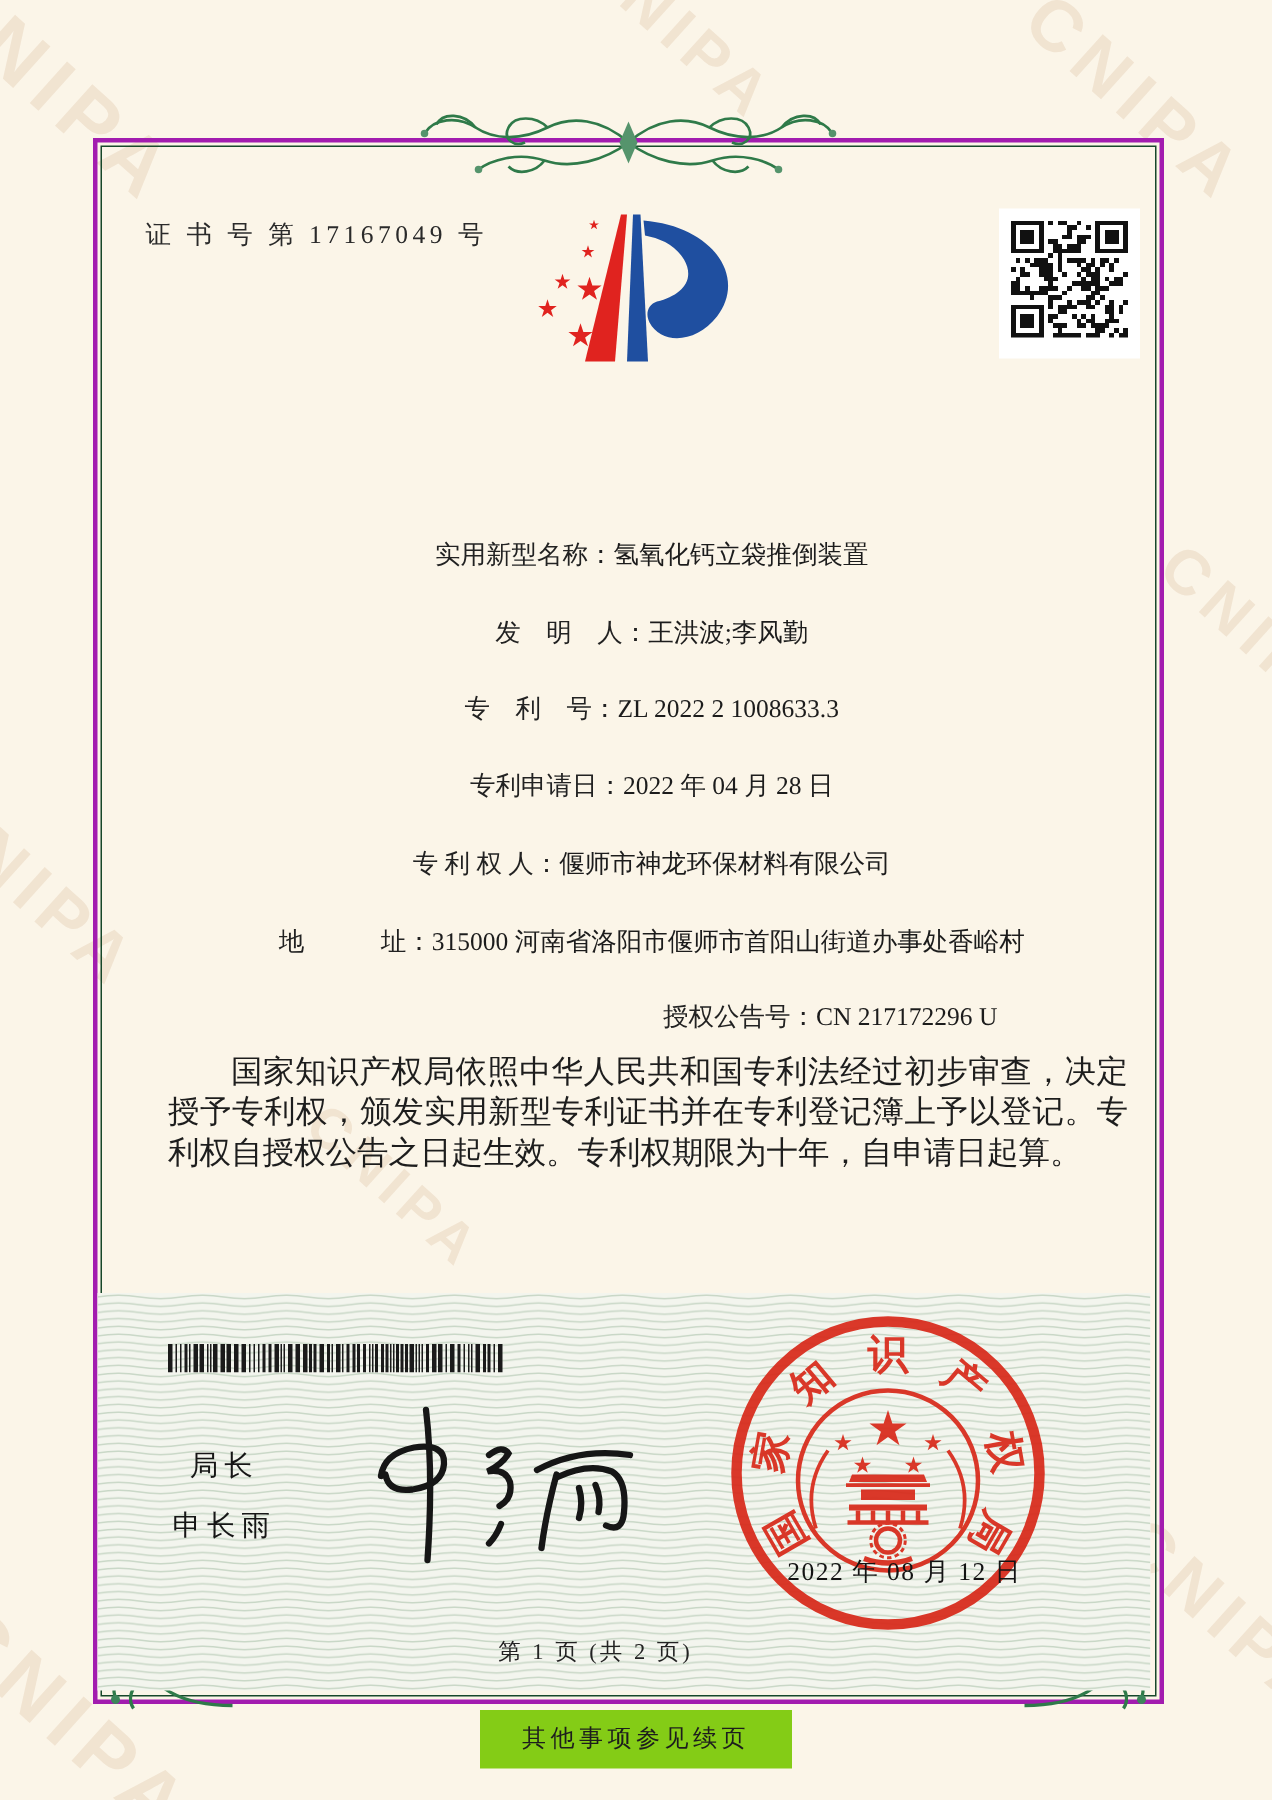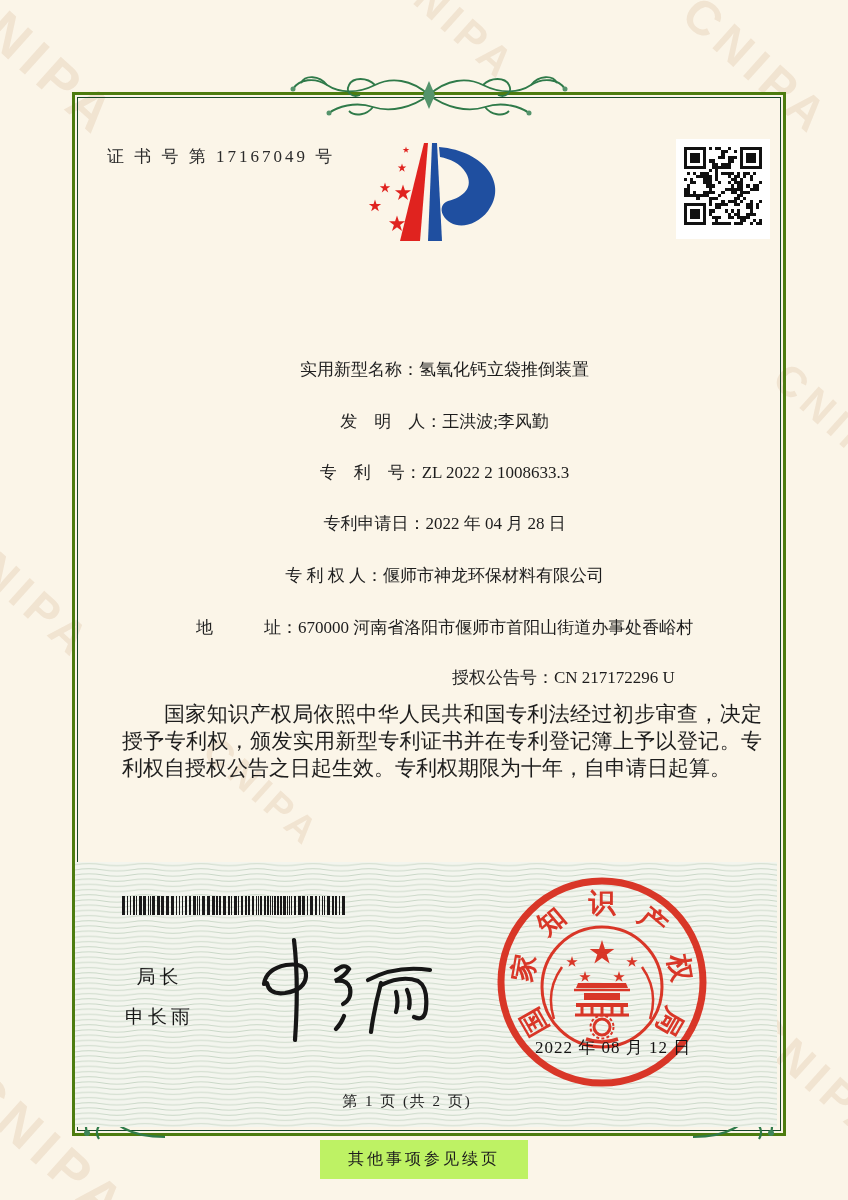--- a/index.html
+++ b/index.html
@@ -1,20 +1,20 @@
 <!DOCTYPE html>
 <html><head>
 <meta charset="utf-8">
 <style>
   html,body{margin:0;padding:0;}
   body{width:848px;height:1200px;position:relative;overflow:hidden;
        background:#fbf5e8;font-family:"Liberation Serif","DejaVu Serif",serif;color:#1f1f1f;}
   .wm{position:absolute;font-family:"Liberation Sans","DejaVu Sans",sans-serif;font-weight:700;
       color:rgba(203,158,120,.20);letter-spacing:.14em;white-space:nowrap;z-index:0;pointer-events:none;}
-  .frame{position:absolute;left:72px;top:92px;width:708px;height:1038px;border:3px solid #4d7c0f;z-index:1;}
+  .frame{position:absolute;left:62px;top:92px;width:708px;height:1038px;border:3px solid #a21caf;z-index:1;}
   .frame-inner{position:absolute;inset:2px;border:1px solid #17472a;pointer-events:none;}
   .flourish-top{position:absolute;left:50%;top:-28px;transform:translateX(-50%);}
   .flourish-corner{position:absolute;bottom:-10px;}
   .flourish-corner.left{left:-14px;}
   .flourish-corner.right{right:-14px;transform:scaleX(-1);}
   .cert-no{position:absolute;left:32px;top:50px;font-size:17px;letter-spacing:3px;color:#2a2a2a;}
   .logo{position:absolute;left:276px;top:42px;width:162px;height:112px;}
   .qr-panel{position:absolute;left:601px;top:44px;width:94px;height:100px;background:#ffffff;
             display:flex;align-items:flex-start;justify-content:center;padding-top:8px;box-sizing:border-box;}
   .title{position:absolute;left:0;top:153px;width:100%;text-align:center;font-size:41px;font-weight:700;
@@ -34,21 +34,21 @@
   .director div{margin-bottom:14px;}
   .signature{position:absolute;left:175px;top:62px;}
   .seal{position:absolute;left:420px;top:13px;width:214px;height:214px;opacity:.93;}
   .seal svg.ring{position:absolute;inset:0;}
   .sealchar{position:absolute;font-size:27px;font-weight:700;color:#d8291a;
             font-family:"Liberation Serif","DejaVu Serif",serif;}
   .seal-date{position:absolute;left:438px;top:174px;width:200px;text-align:center;font-size:17px;
              color:#131313;letter-spacing:1px;z-index:3;}
   .page-num{position:absolute;left:0;top:230px;width:100%;text-align:center;font-size:15px;color:#222;
             transform:translateX(-19px);letter-spacing:2px;}
-  .footer-note{position:absolute;left:50%;top:1140px;transform:translateX(-50%);background:#bef264;
+  .footer-note{position:absolute;left:50%;top:1140px;transform:translateX(-50%);background:#84cc16;
                padding:9px 28px;font-size:16px;letter-spacing:3px;color:#1d1d1d;z-index:2;white-space:nowrap;}
 </style>
 </head>
 <body>
 
 <div class="wm" style="left: 818px; top: 1078px; font-size: 46px; transform: translate(-50%, -50%) rotate(42deg);">CNIPA</div>
 <div class="wm" style="left: 46px; top: 1148px; font-size: 54px; transform: translate(-50%, -50%) rotate(42deg);">CNIPA</div>
 <div class="wm" style="left: 262px; top: 792px; font-size: 38px; transform: translate(-50%, -50%) rotate(42deg);">CNIPA</div>
 <div class="wm" style="left: 838px; top: 424px; font-size: 42px; transform: translate(-50%, -50%) rotate(42deg);">CNIPA</div>
 <div class="wm" style="left: 22px; top: 592px; font-size: 46px; transform: translate(-50%, -50%) rotate(42deg);">CNIPA</div>
@@ -329,21 +329,21 @@
       </svg>
   </div>
 
 
   <div class="fields">
     <div class="frow" style="top:5px"><span class="flabel">实用新型名称：</span><span class="fvalue">氢氧化钙立袋推倒装置</span></div>
     <div class="frow" style="top:57px"><span class="flabel">发　明　人：</span><span class="fvalue">王洪波;李风勤</span></div>
     <div class="frow" style="top:108px"><span class="flabel">专　利　号：</span><span class="fvalue">ZL 2022 2 1008633.3</span></div>
     <div class="frow" style="top:159px"><span class="flabel">专利申请日：</span><span class="fvalue">2022 年 04 月 28 日</span></div>
     <div class="frow" style="top:211px"><span class="flabel">专 利 权 人：</span><span class="fvalue">偃师市神龙环保材料有限公司</span></div>
-    <div class="frow" style="top:263px"><span class="flabel">地　　　址：</span><span class="fvalue">670000 河南省洛阳市偃师市首阳山街道办事处香峪村</span></div>
+    <div class="frow" style="top:263px"><span class="flabel">地　　　址：</span><span class="fvalue">315000 河南省洛阳市偃师市首阳山街道办事处香峪村</span></div>
     <div class="frow" style="top:313px">
       <span class="col2"><span class="flabel">授权公告号：</span><span class="fvalue">CN 217172296 U</span></span>
     </div>
   </div>
 
   <div class="paras">
     <p>国家知识产权局依照中华人民共和国专利法经过初步审查，决定授予专利权，颁发实用新型专利证书并在专利登记簿上予以登记。专利权自授权公告之日起生效。专利权期限为十年，自申请日起算。</p>
   </div>
 
   <div class="waves">

